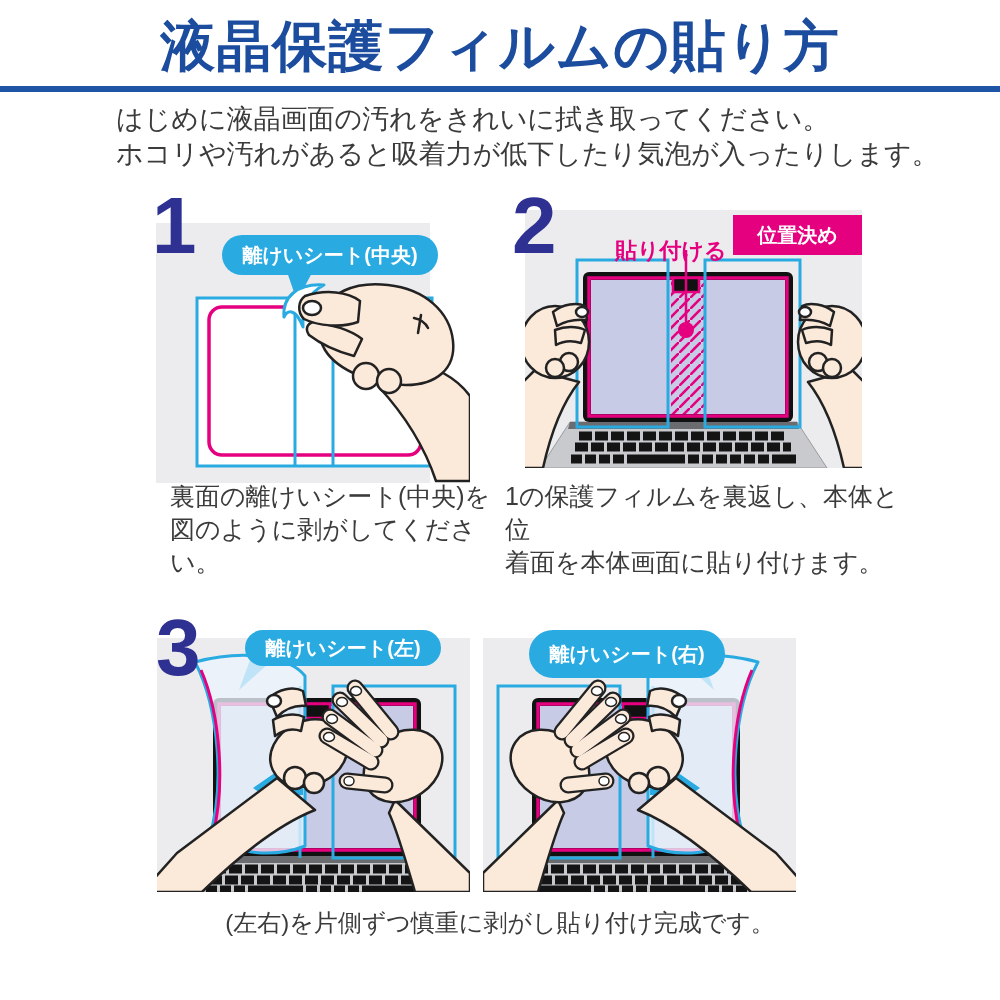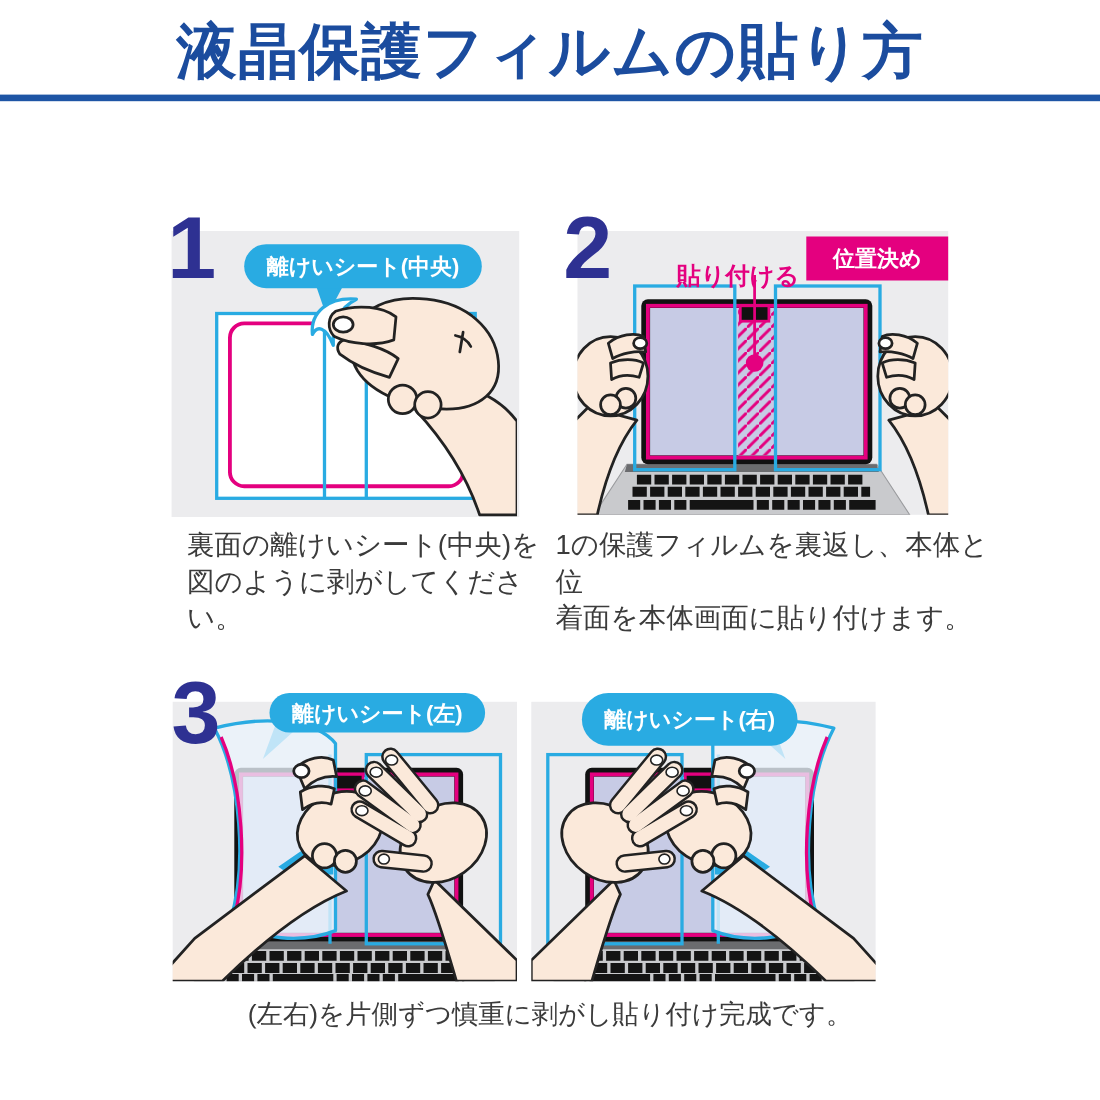--- a/index.html
+++ b/index.html
@@ -24,24 +24,28 @@
   .mirror{transform:scaleX(-1);}
 </style>
 </head>
 <body>
 
 <div class="page">
 
   <h1 class="title">液晶保護フィルムの貼り方</h1>
   <div class="title-rule"></div>
 
+  <div class="intro">
+    <div>はじめに液晶画面の汚れをきれいに拭き取ってください。</div>
+    <div>ホコリや汚れがあると吸着力が低下したり気泡が入ったりします。</div>
+  </div>
 
   <div class="stepnum" style="left:152px;top:186px;">1</div>
 
-  <div class="panel" style="left:156px;top:210px;width:274px;height:260px;padding-left:42px;">
+  <div class="panel" style="left:156px;top:223px;width:274px;height:260px;">
     <svg width="314" height="260" viewBox="0 0 314 260">
 
       <g>
         <rect x="41" y="75" width="235" height="168" fill="#ffffff" stroke="#29ABE2" stroke-width="3"></rect>
         <rect x="53" y="84" width="212" height="148" rx="13" fill="none" stroke="#E4007F" stroke-width="3.5"></rect>
         <line x1="139" y1="75" x2="139" y2="243" stroke="#29ABE2" stroke-width="3"></line>
         <line x1="177" y1="75" x2="177" y2="243" stroke="#29ABE2" stroke-width="3"></line>
       </g>
 
       <polygon points="130,46 158,46 141,78" fill="#29ABE2"></polygon>

